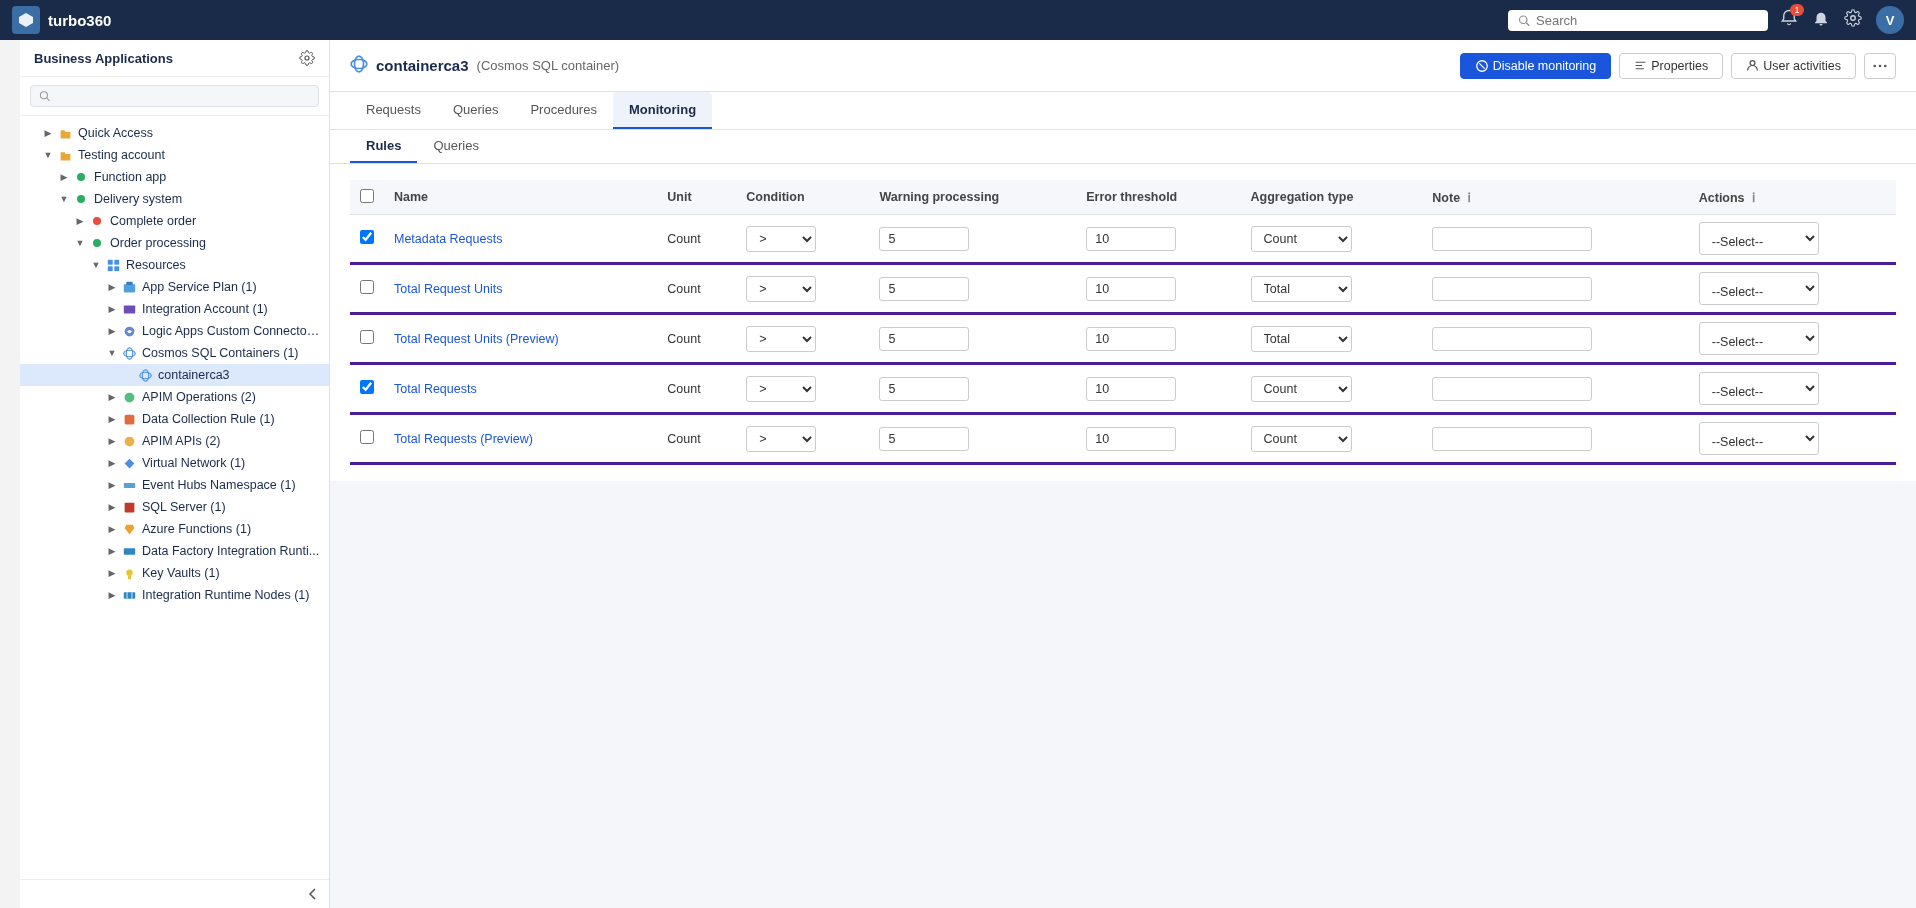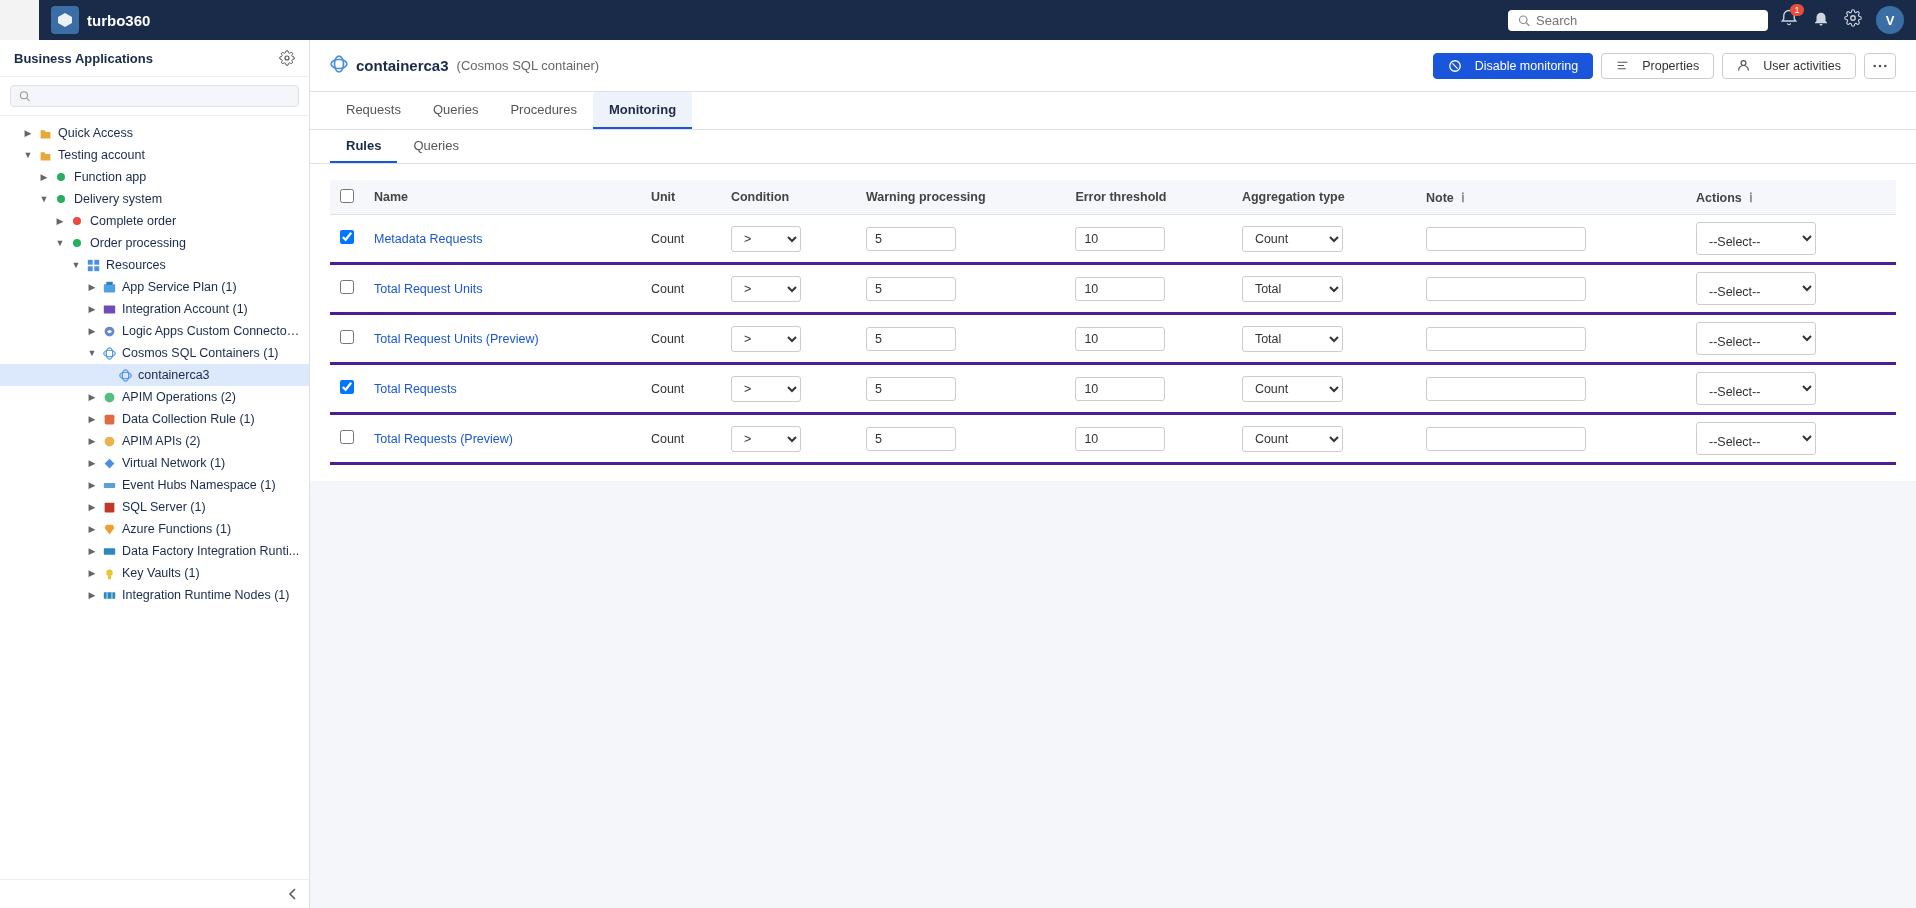--- a/index.html
+++ b/index.html
@@ -1,41 +1,41 @@
 <!DOCTYPE html>
 <html><head>
   <meta charset="utf-8">
   <style>
     * { box-sizing: border-box; margin: 0; padding: 0; }
     body { font-family: 'Segoe UI', Arial, sans-serif; font-size: 13px; background: #f3f3f3; color: #222; }
 
     
     .top-nav {
       display: flex; align-items: center; background: #1a2b4a; color: #fff;
-      height: 40px; padding: 0 12px; gap: 12px; margin-left: 39px;
+      height: 40px; padding: 0 12px; gap: 12px;
     }
     .top-nav .logo { display: flex; align-items: center; gap: 8px; font-weight: 700; font-size: 15px; color: #fff; }
     .top-nav .logo-icon { width: 28px; height: 28px; background: #3a6ea5; border-radius: 4px; display: flex; align-items: center; justify-content: center; }
     .top-nav .spacer { flex: 1; }
     .search-box {
       display: flex; align-items: center; background: #fff; border-radius: 4px;
       padding: 3px 10px; gap: 6px; width: 260px;
     }
     .search-box input { border: none; outline: none; font-size: 13px; color: #333; width: 100%; }
     .top-nav-icons { display: flex; align-items: center; gap: 14px; }
     .top-nav-icon { position: relative; cursor: pointer; color: #cdd6e0; font-size: 16px; }
     .badge {
       position: absolute; top: -5px; right: -6px;
       background: #e74c3c; color: #fff; font-size: 9px;
       border-radius: 8px; padding: 1px 4px; min-width: 14px; text-align: center;
     }
     .avatar { width: 28px; height: 28px; border-radius: 50%; background: #3a6ea5; color: #fff; display: flex; align-items: center; justify-content: center; font-weight: 700; font-size: 13px; cursor: pointer; }
 
     
-    .app-body { display: flex; height: calc(100vh - 40px); }
+    .app-body { display: flex; height: calc(100vh - 40px); margin-left: 20px; }
 
     
     .sidebar { width: 310px; min-width: 310px; background: #fff; border-right: 1px solid #dde0e6; overflow-y: auto; display: flex; flex-direction: column; }
     .sidebar-header { display: flex; align-items: center; justify-content: space-between; padding: 10px 14px; border-bottom: 1px solid #eee; }
     .sidebar-header-title { font-weight: 600; font-size: 13px; color: #1a2b4a; }
     .sidebar-search { padding: 8px 10px; border-bottom: 1px solid #eee; }
     .sidebar-search-box { display: flex; align-items: center; background: #f5f6fa; border: 1px solid #dde0e6; border-radius: 4px; padding: 3px 8px; gap: 5px; }
     .sidebar-search-box input { border: none; background: transparent; outline: none; font-size: 12px; color: #555; width: 100%; }
     .sidebar-tree { flex: 1; overflow-y: auto; padding: 6px 0; }
     .tree-item { display: flex; align-items: center; padding: 4px 8px 4px 0; cursor: pointer; font-size: 12.5px; color: #1a2b4a; white-space: nowrap; }
@@ -51,21 +51,21 @@
 
     
     .content-header {
       display: flex; align-items: center; justify-content: space-between;
       background: #fff; border-bottom: 1px solid #dde0e6; padding: 10px 20px; height: 52px;
     }
     .content-title { display: flex; align-items: center; gap: 8px; font-size: 15px; font-weight: 600; color: #1a2b4a; }
     .content-title .title-icon { color: #4a90e2; font-size: 16px; }
     .content-title .subtitle { font-weight: 400; font-size: 13px; color: #666; }
     .header-actions { display: flex; align-items: center; gap: 8px; }
-    .btn { padding: 5px 14px; border-radius: 4px; border: 1px solid #ccc; font-size: 12.5px; cursor: pointer; display: flex; align-items: center; gap: 13px; background: #fff; color: #333; }
+    .btn { padding: 5px 14px; border-radius: 4px; border: 1px solid #ccc; font-size: 12.5px; cursor: pointer; display: flex; align-items: center; gap: 4px; background: #fff; color: #333; }
     .btn-primary { background: #1a56db; color: #fff; border-color: #1a56db; }
     .btn-icon { padding: 5px 8px; }
 
     
     .tabs { display: flex; background: #fff; border-bottom: 1px solid #dde0e6; padding: 0 20px; }
     .tab { padding: 10px 16px; font-size: 13px; cursor: pointer; color: #555; border-bottom: 2px solid transparent; }
     .tab.active { color: #1a2b4a; border-bottom: 2px solid #1a56db; font-weight: 600; background: #eef2fb; border-radius: 4px 4px 0 0; }
 
     
     .content-area { flex: 1; overflow-y: auto; background: #f5f6fa; padding: 0; }

